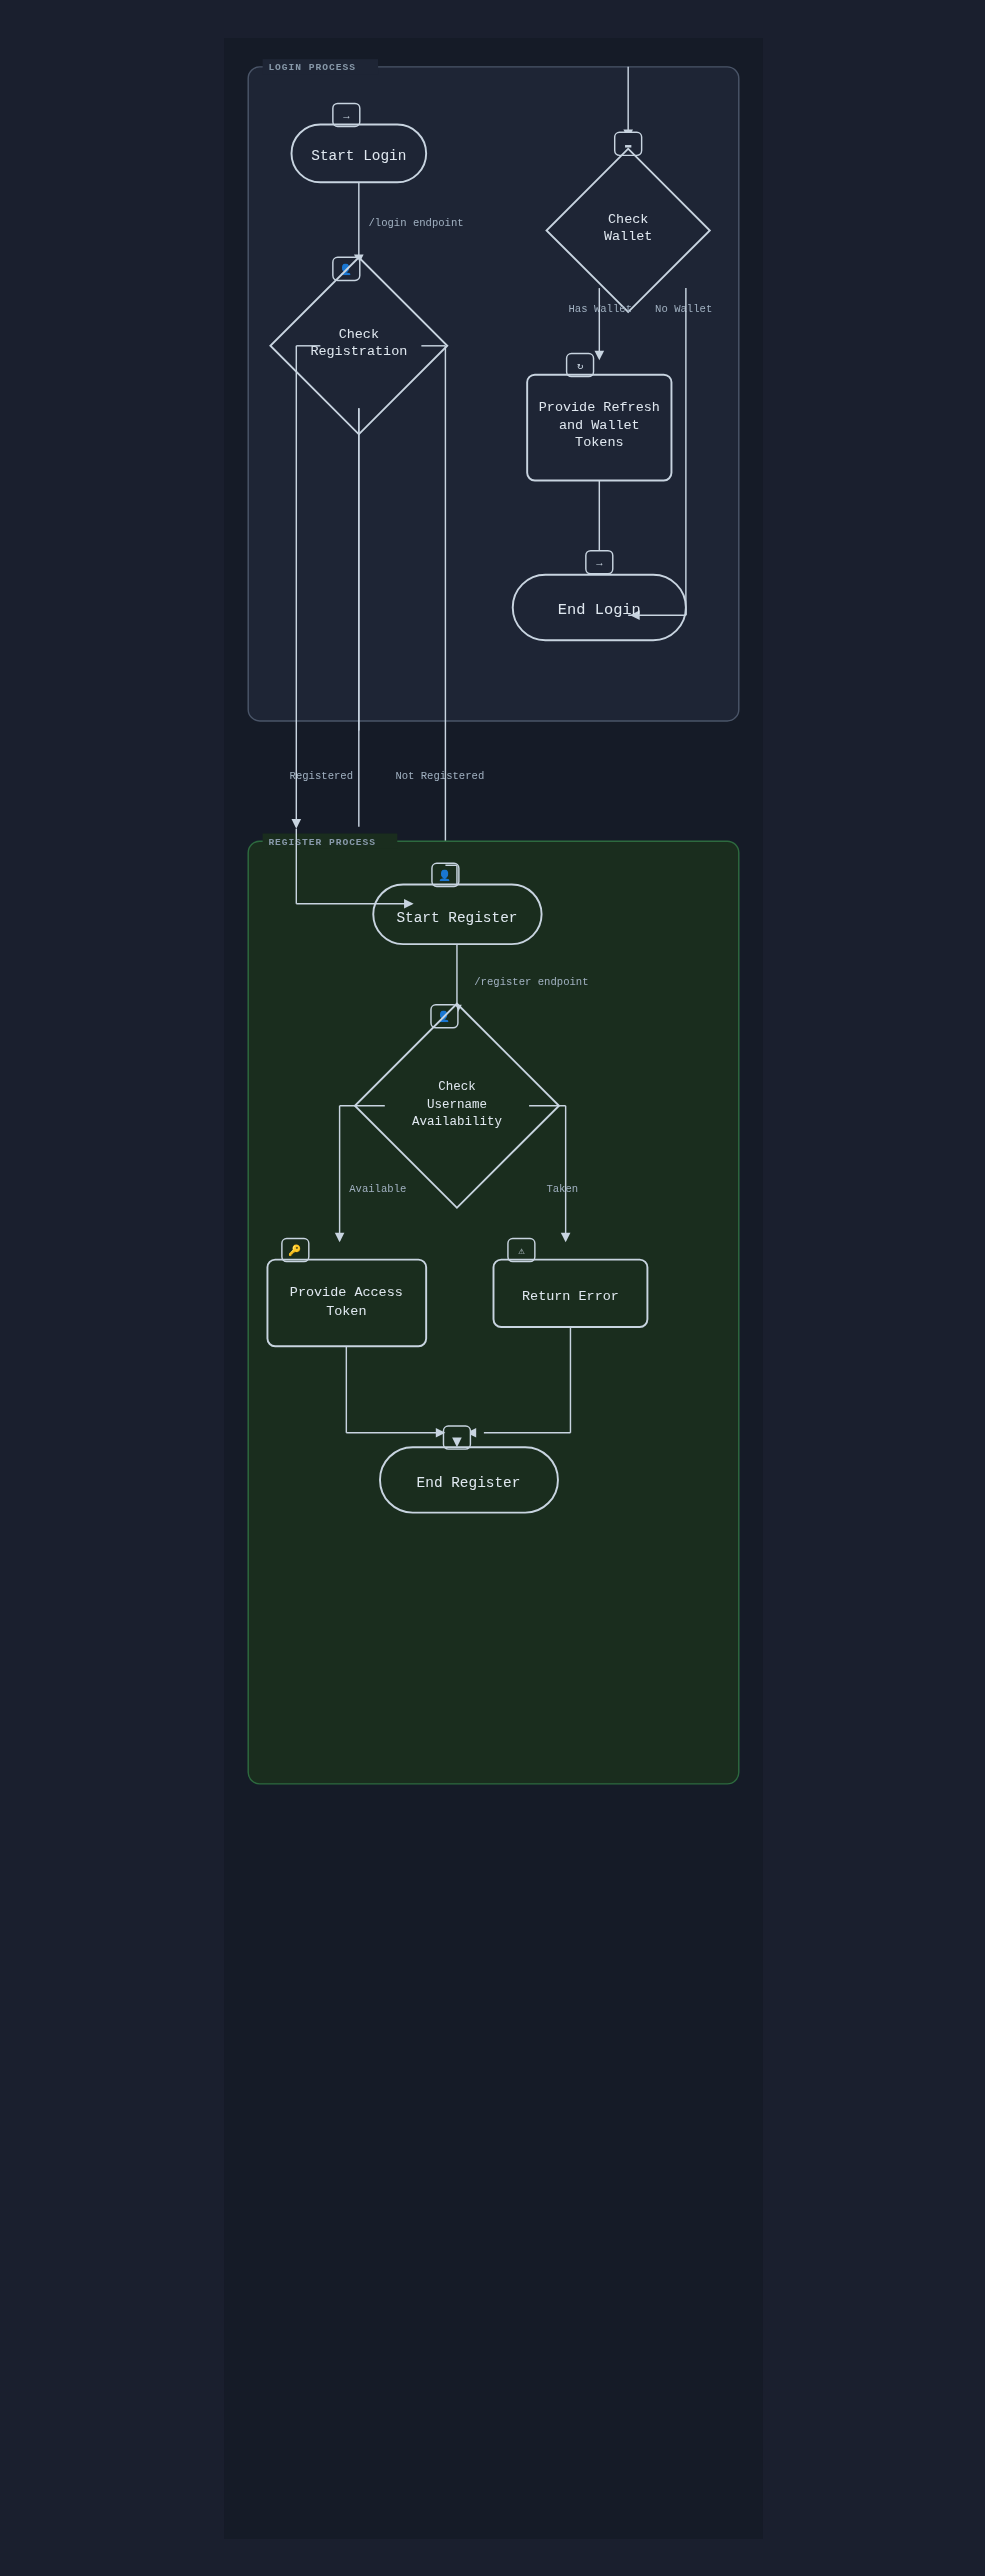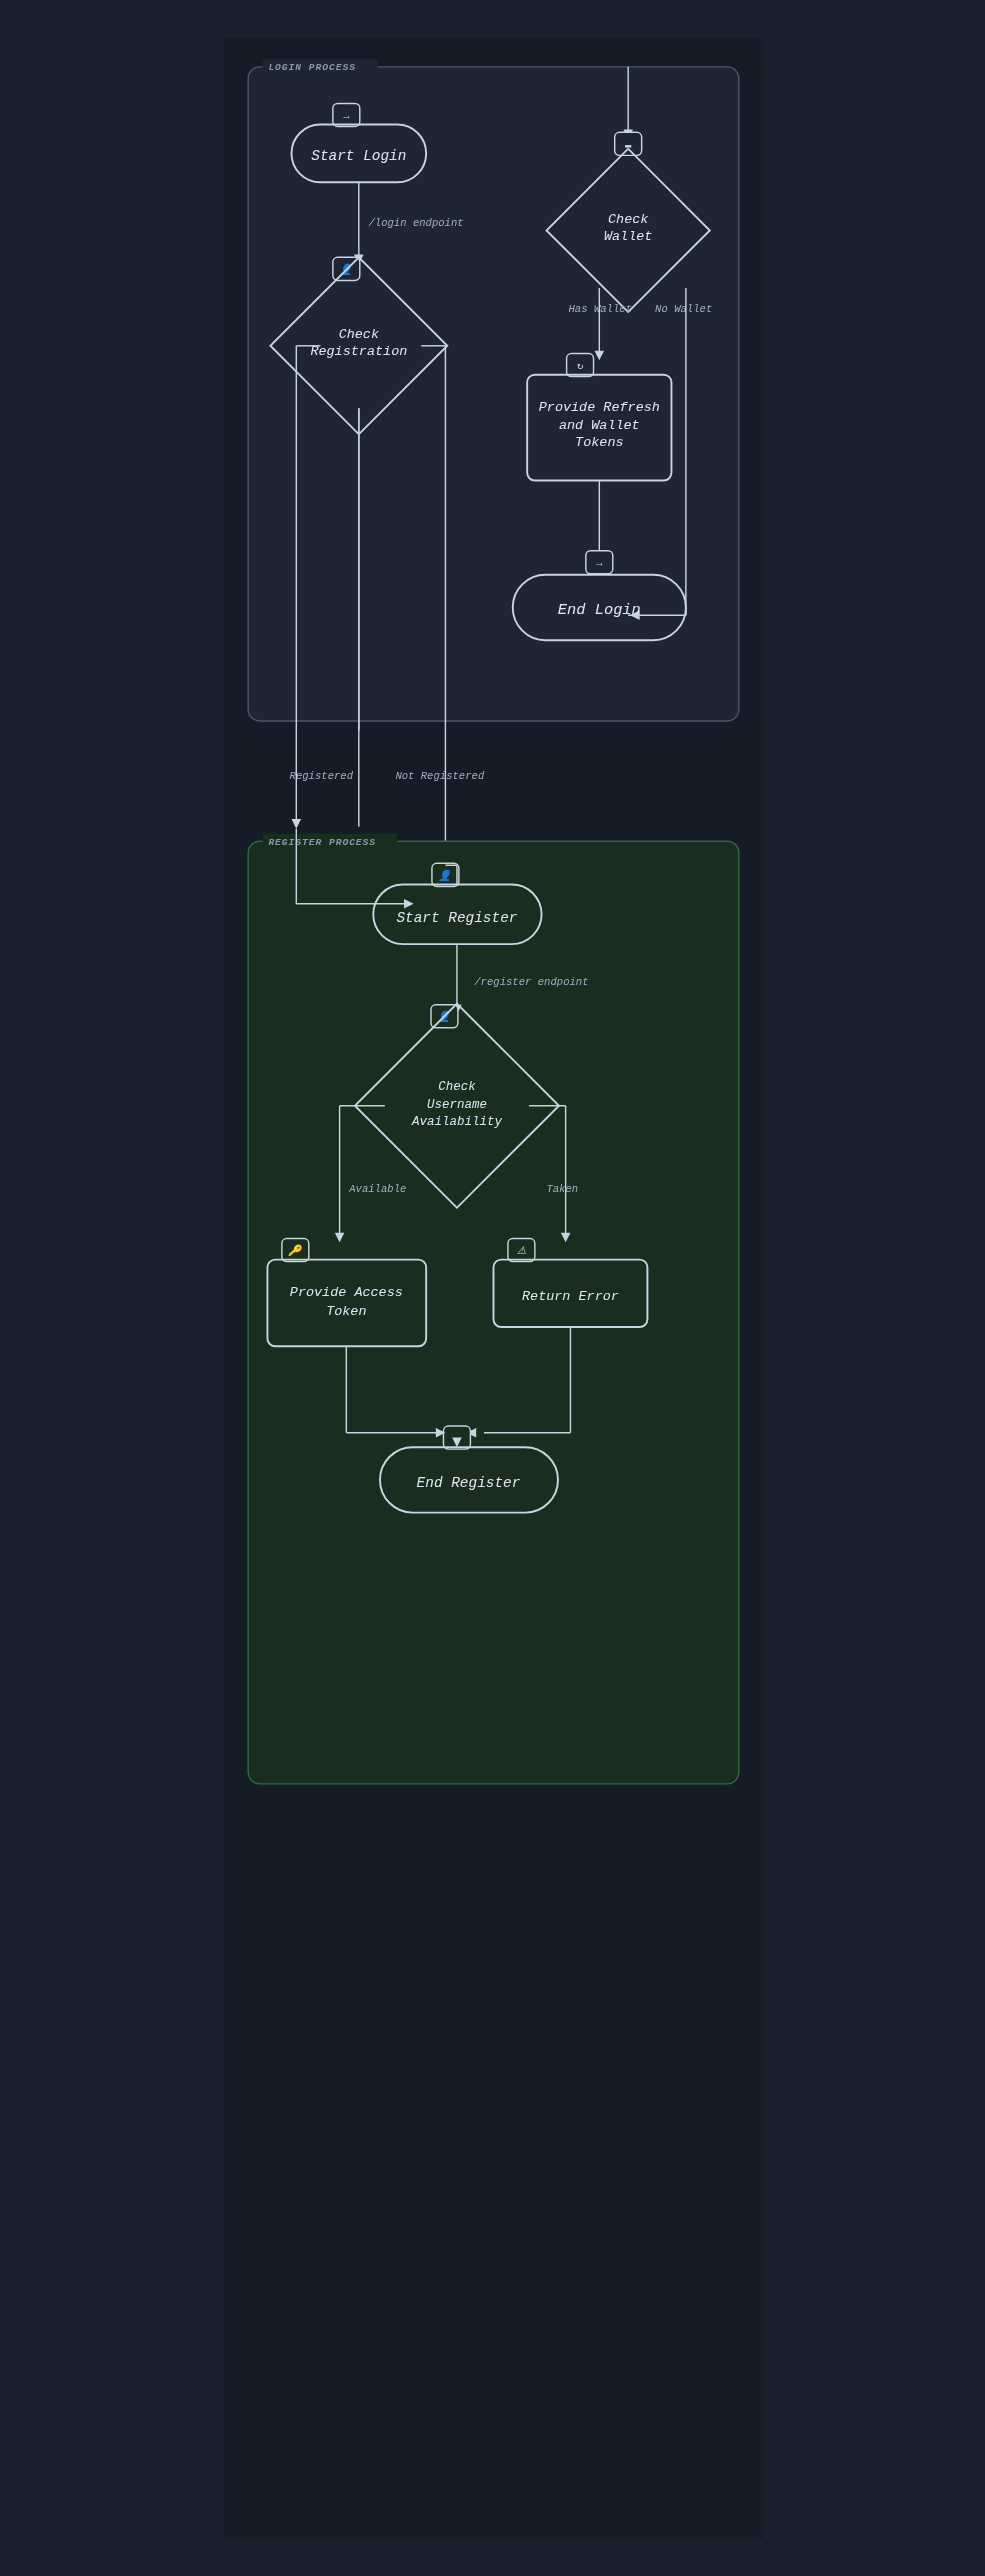--- a/index.html
+++ b/index.html
@@ -8,21 +8,20 @@
       width: 986px;
       min-height: 2576px;
       font-family: 'Courier New', monospace;
       display: flex;
       justify-content: center;
       padding: 38px 0;
     }
     .diagram-container {
       width: 577px;
       position: relative;
-      font-style: italic;
     }
   </style>
 </head>
 <body>
 
 <div class="diagram-container">
   <svg viewBox="0 0 560 2600" width="539" height="2501" xmlns="http://www.w3.org/2000/svg" style="display:block; margin:0 auto;">
 
     <rect width="560" height="2600" fill="#151b27"></rect>
 

